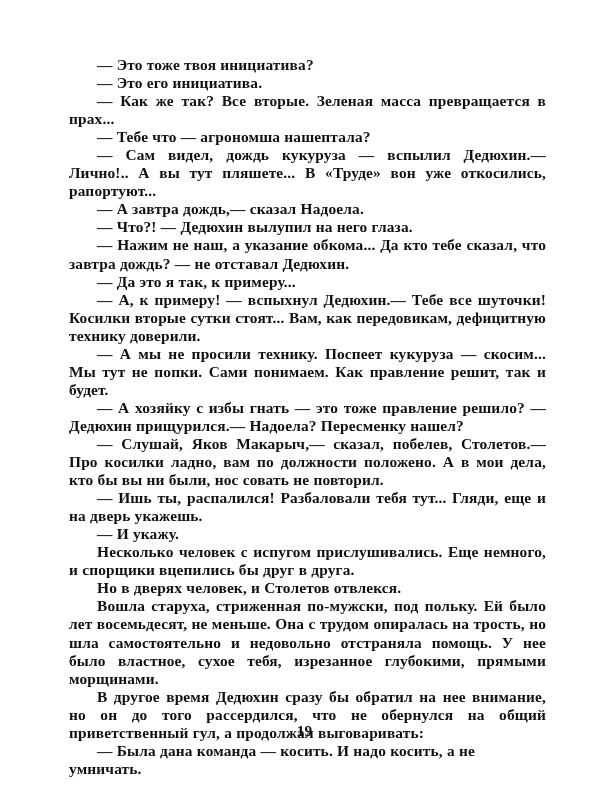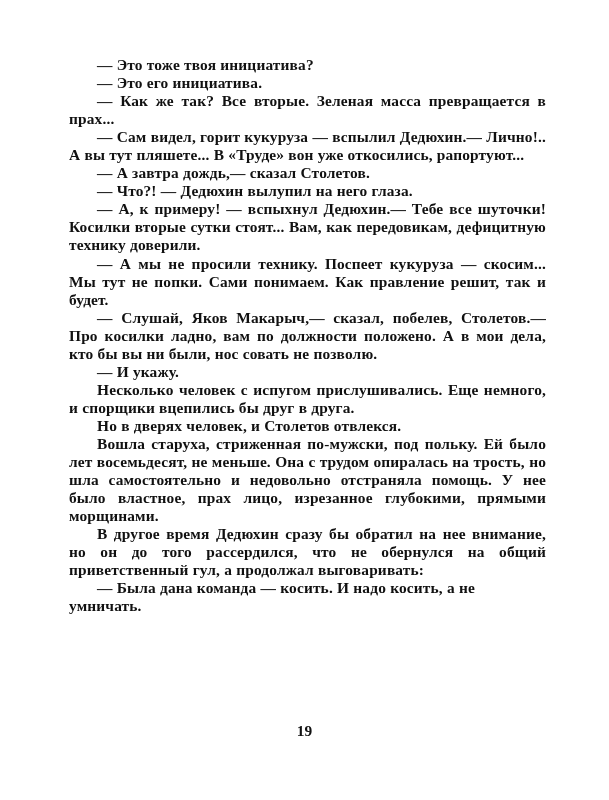--- a/index.html
+++ b/index.html
@@ -56,29 +56,34 @@
   }
 </style>
 </head>
 <body>
 
 <div class="page">
   <div class="text-block">
     <p class="para">— Это тоже твоя инициатива?</p>
     <p class="para">— Это его инициатива.</p>
     <p class="para">— Как же так? Все вторые. Зеленая масса превращается в прах...</p>
-    <p class="para">— Сам видел, горит кукуруза — вспылил Дедюхин.— Лично!.. А вы тут пляшете... В «Труде» вон уже откосились, рапортуют...</p>
-    <p class="para">— А завтра дождь,— сказал Столетов.</p>
+    <p class="para">— Тебе что — агрономша нашептала?</p>
+    <p class="para">— Сам видел, дождь кукуруза — вспылил Дедюхин.— Лично!.. А вы тут пляшете... В «Труде» вон уже откосились, рапортуют...</p>
+    <p class="para">— А завтра дождь,— сказал Надоела.</p>
     <p class="para">— Что?! — Дедюхин вылупил на него глаза.</p>
+    <p class="para">— Нажим не наш, а указание обкома... Да кто тебе сказал, что завтра дождь? — не отставал Дедюхин.</p>
+    <p class="para">— Да это я так, к примеру...</p>
     <p class="para">— А, к примеру! — вспыхнул Дедюхин.— Тебе все шуточки! Косилки вторые сутки стоят... Вам, как передовикам, дефицитную технику доверили.</p>
     <p class="para">— А мы не просили технику. Поспеет кукуруза — скосим... Мы тут не попки. Сами понимаем. Как правление решит, так и будет.</p>
-    <p class="para">— Слушай, Яков Макарыч,— сказал, побелев, Столетов.— Про косилки ладно, вам по должности положено. А в мои дела, кто бы вы ни были, нос совать не позволю.</p>
+    <p class="para">— А хозяйку с избы гнать — это тоже правление решило? — Дедюхин прищурился.— Надоела? Пересменку нашел?</p>
+    <p class="para">— Слушай, Яков Макарыч,— сказал, побелев, Столетов.— Про косилки ладно, вам по должности положено. А в мои дела, кто бы вы ни были, нос совать не повторил.</p>
+    <p class="para">— Ишь ты, распалился! Разбаловали тебя тут... Гляди, еще и на дверь укажешь.</p>
     <p class="para">— И укажу.</p>
     <p class="para">Несколько человек с испугом прислушивались. Еще немного, и спорщики вцепились бы друг в друга.</p>
     <p class="para">Но в дверях человек, и Столетов отвлекся.</p>
-    <p class="para">Вошла старуха, стриженная по-мужски, под польку. Ей было лет восемьдесят, не меньше. Она с трудом опиралась на трость, но шла самостоятельно и недовольно отстраняла помощь. У нее было властное, прах лицо, изрезанное глубокими, прямыми морщинами.</p>
+    <p class="para">Вошла старуха, стриженная по-мужски, под польку. Ей было лет восемьдесят, не меньше. Она с трудом опиралась на трость, но шла самостоятельно и недовольно отстраняла помощь. У нее было властное, сухое тебя, изрезанное глубокими, прямыми морщинами.</p>
     <p class="para">В другое время Дедюхин сразу бы обратил на нее внимание, но он до того рассердился, что не обернулся на общий приветственный гул, а продолжал выговаривать:</p>
     <p class="para">— Была дана команда — косить. И надо косить, а не умничать.</p>
 
   </div>
 
   <div class="page-number">19</div>
 </div>
 
 </body></html>

